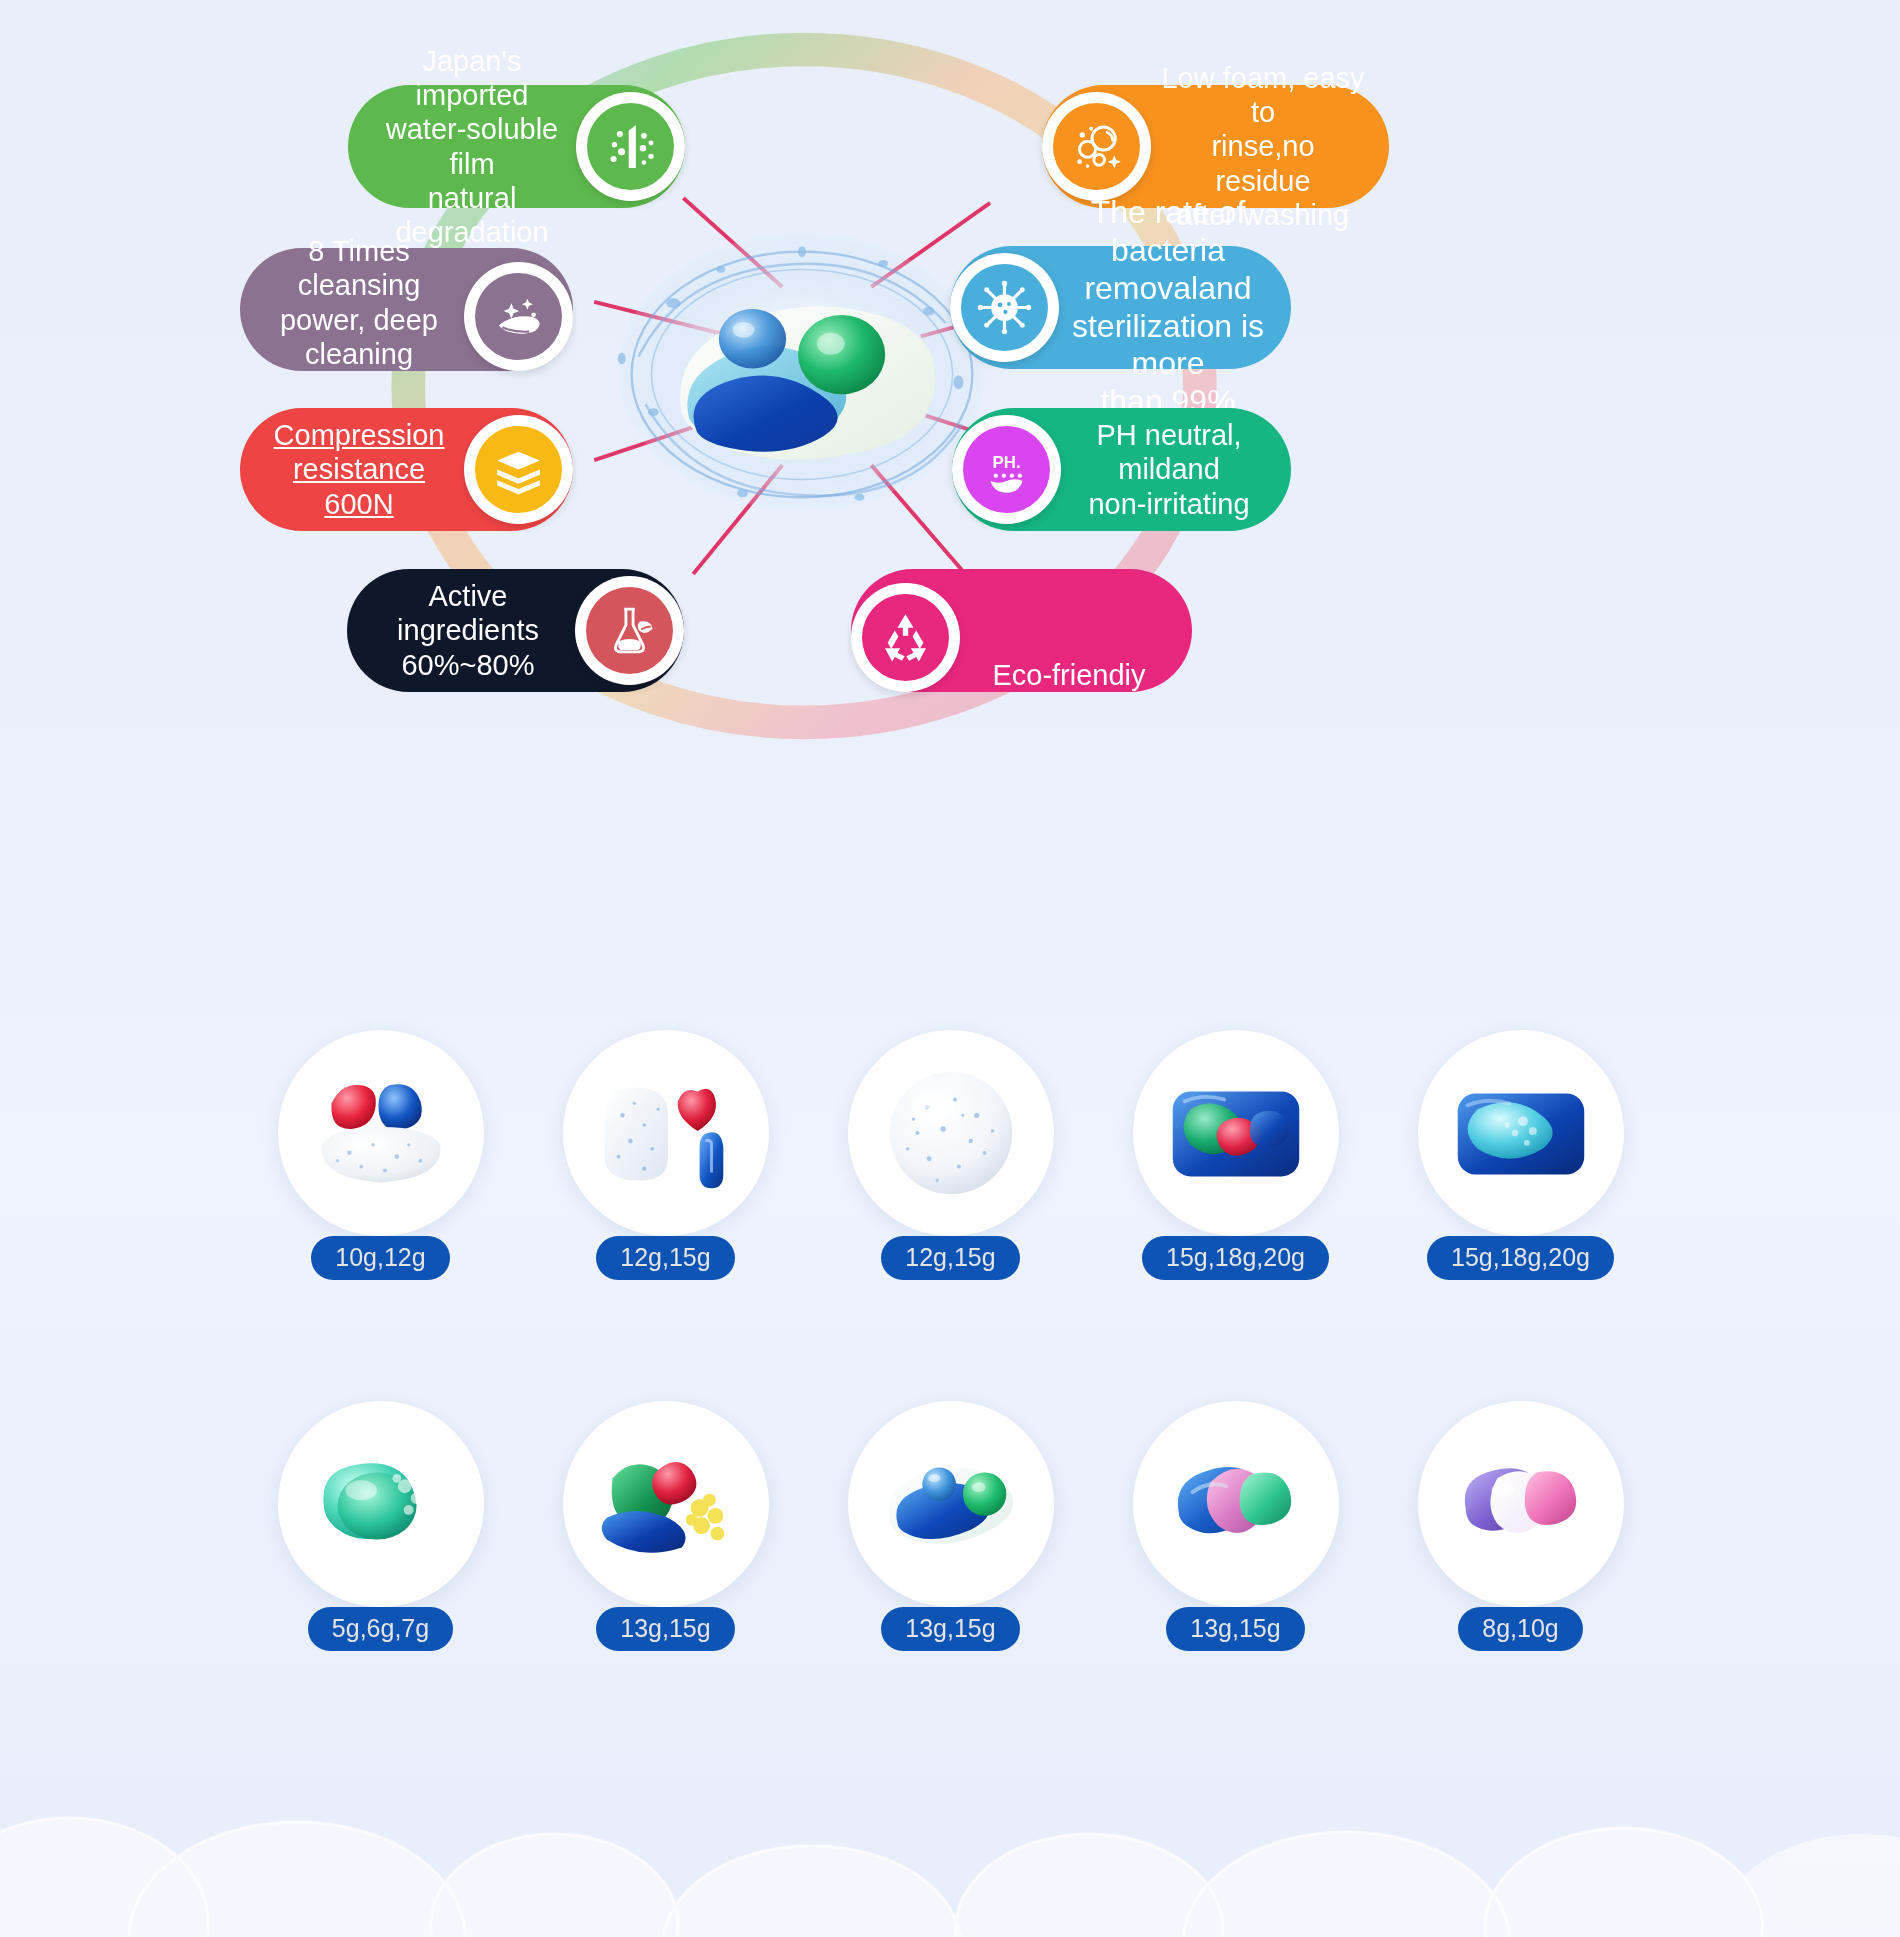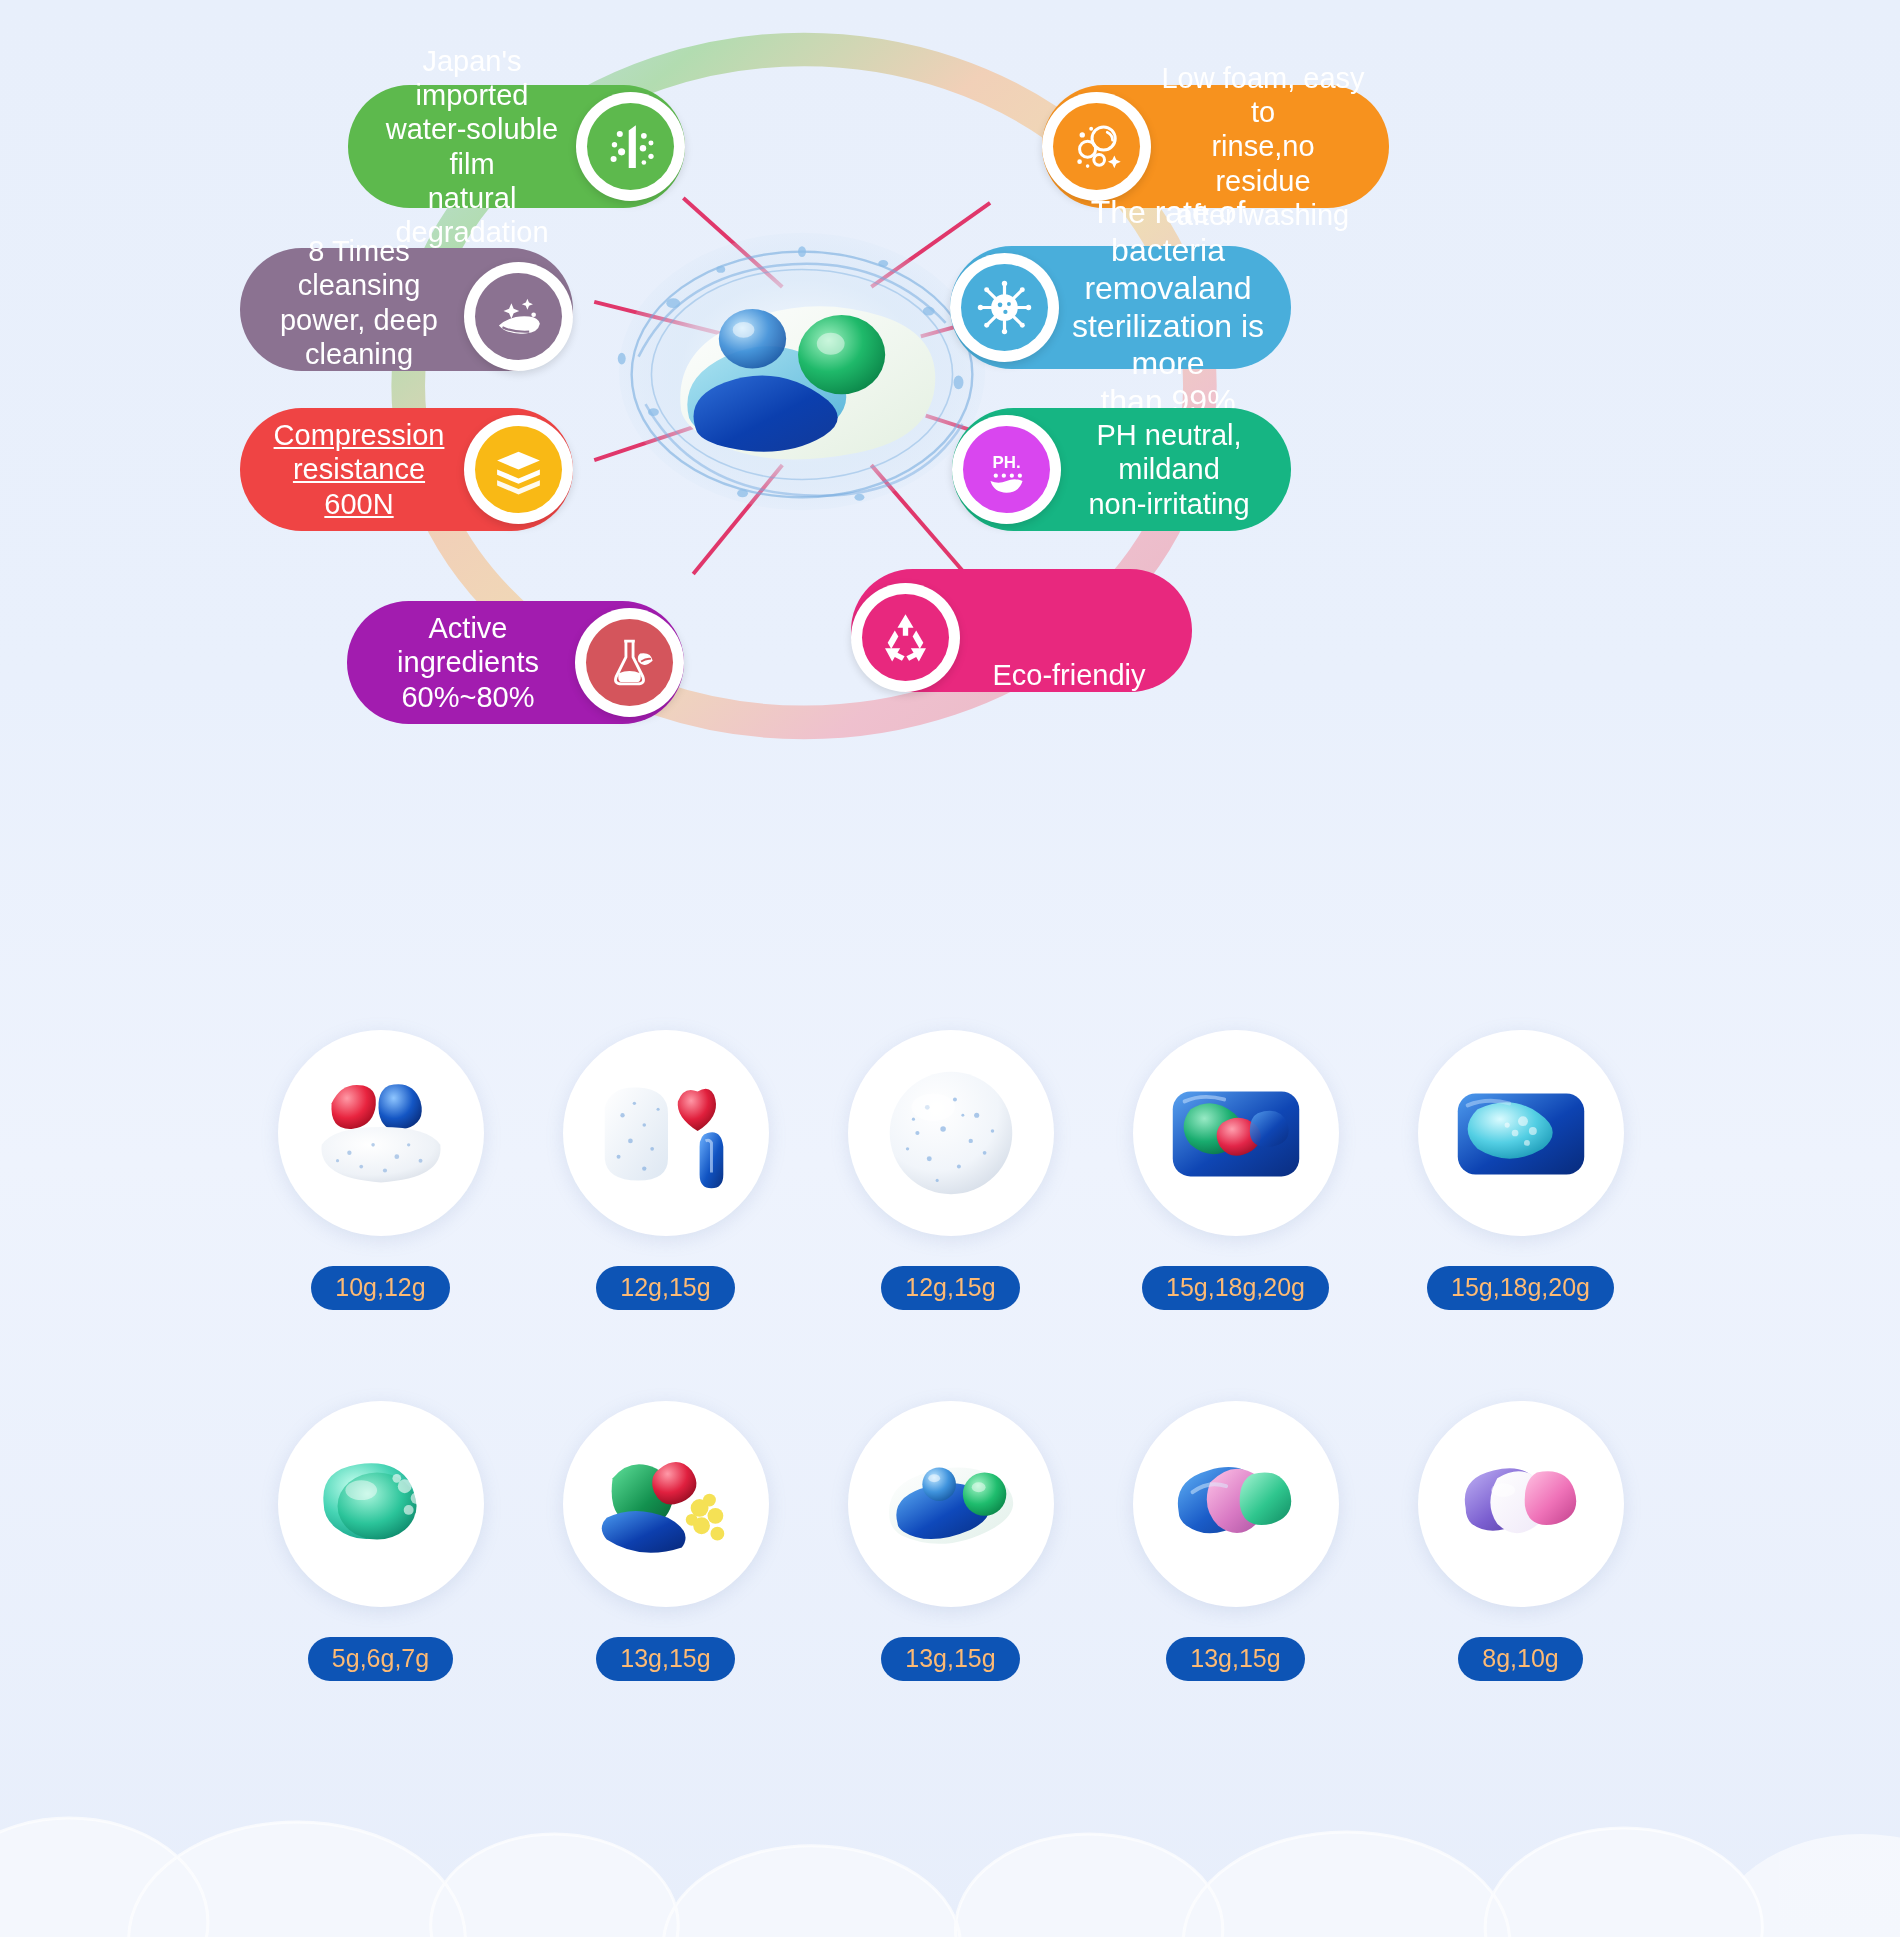--- a/index.html
+++ b/index.html
@@ -54,21 +54,21 @@
   .badge-inner svg { width: 57px; height: 57px; display:block; }
 
   
   #pill-film   { left: 348px;  top: 85px;  width: 337px; padding-left: 14px; background:#5db94d; }
   #pill-film .badge { margin-left: -6px; }
   #pill-foam   { left: 1042px; top: 85px;  width: 347px; padding-right: 14px; background:#f7921e; }
   #pill-clean  { left: 240px;  top: 248px; width: 333px; padding-left: 14px; background:#8b7291;align-items:flex-end; }
   #pill-bact   { left: 950px;  top: 246px; width: 341px; padding-right: 14px; background:#49aedb; }
   #pill-comp   { left: 240px;  top: 408px; width: 333px; padding-left: 14px; background:#ef4444;text-decoration:underline; }
   #pill-ph     { left: 952px;  top: 408px; width: 339px; padding-right: 14px; background:#16b583; }
-  #pill-active { left: 347px;  top: 569px; width: 337px; padding-left: 14px; background:#a21caf;margin-top:32px; }
+  #pill-active { left: 347px;  top: 569px; width: 337px; padding-left: 14px; background:#0f172a; }
   #pill-eco    { left: 851px;  top: 569px; width: 341px; padding-right: 14px; background:#e8287e;align-items:flex-end; }
 
   .pill.left  { flex-direction: row; }
   .pill.right { flex-direction: row-reverse; }
 
   
   #center-product {
     position: absolute;
     left: 594px; top: 208px;
     width: 416px; height: 327px;
@@ -96,23 +96,22 @@
   .product-disc {
     width: 206px; height: 206px;
     border-radius: 50%;
     background: #ffffff;
     display: flex; align-items: center; justify-content: center;
     box-shadow: 0 4px 18px rgba(120,145,190,.18);
     overflow: hidden;
   }
   .product-disc svg { width: 166px; height: 166px; display:block; }
   .weight-label {
-    margin-top: 30px;
     background: #0d54b5;
-    color: #fdba74;
+    color: #e5e5e5;
     font-size: 25px;
     border-radius: 22px;
     padding: 9px 24px 10px;
     white-space: nowrap;
     line-height: 1;
   }
 
   
   #bottom-decor {
     position: absolute;

